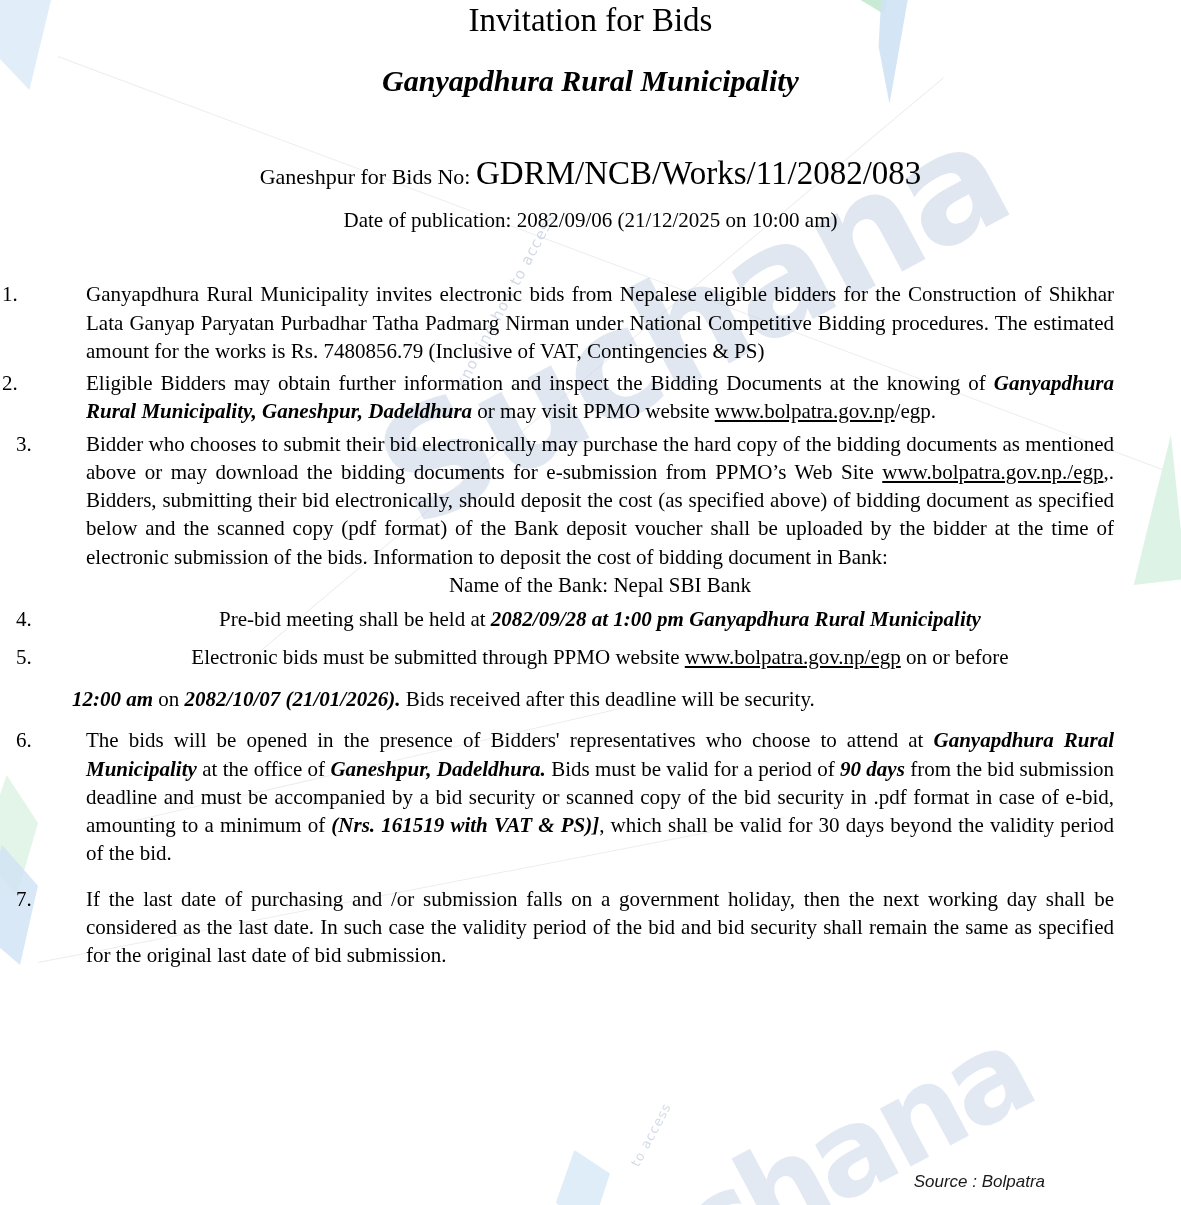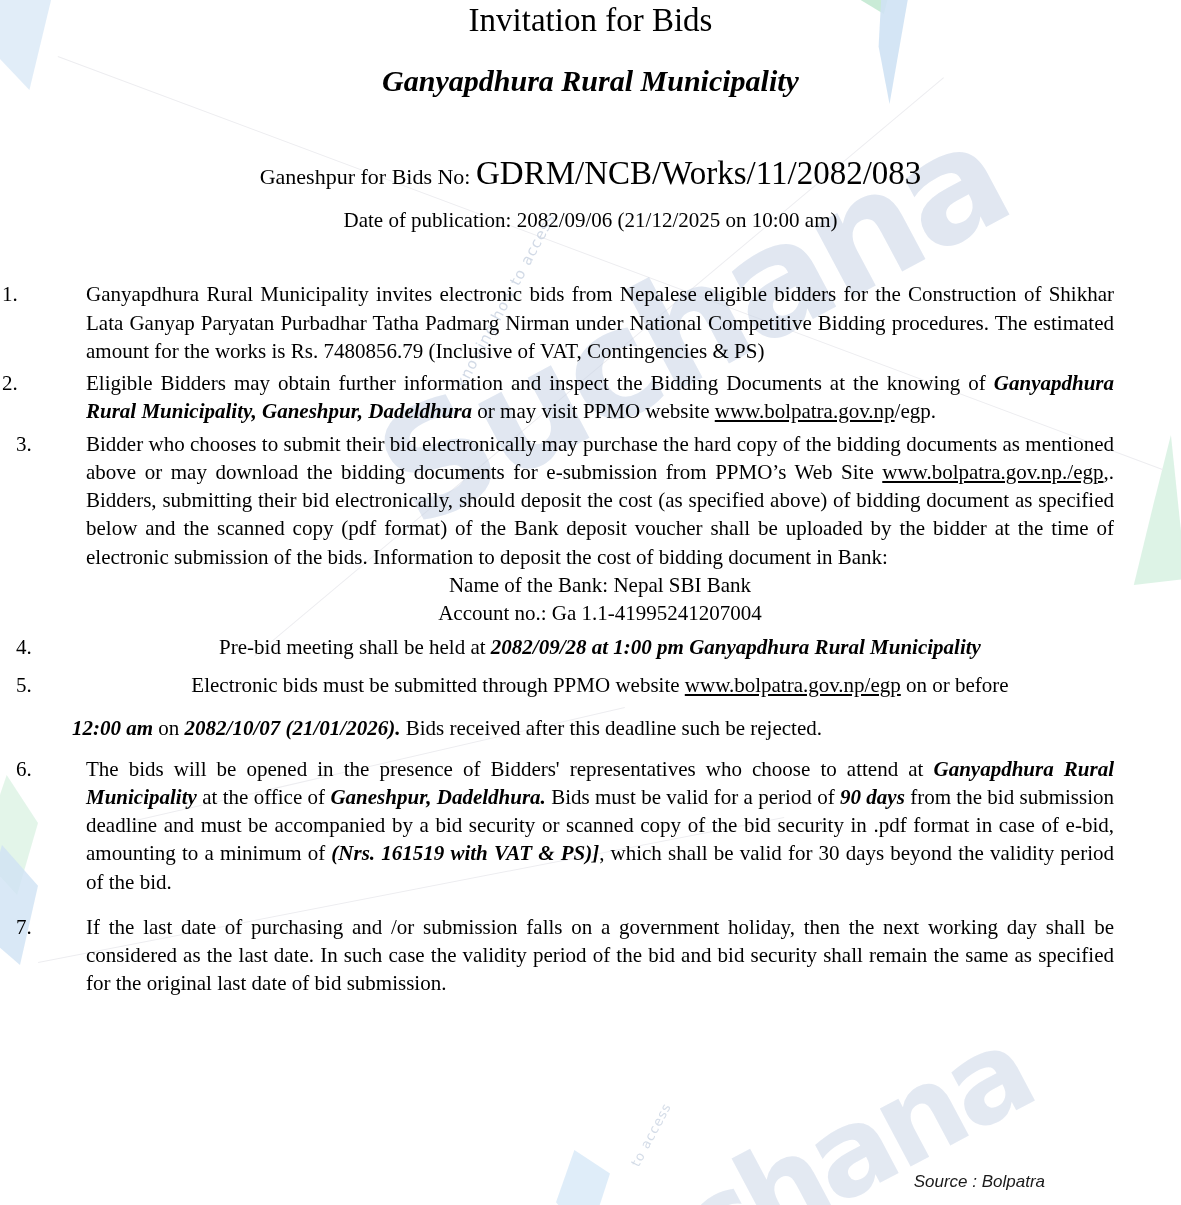--- a/index.html
+++ b/index.html
@@ -289,36 +289,32 @@
 
       <div class="clause">
         <div class="num indent">3.</div>
         <div class="body-txt"><span>Bidder who chooses to submit their bid electronically may purchase the hard copy of the bidding documents as mentioned above or may download the bidding documents for e-submission from PPMO’s Web Site </span><span class="u">www.bolpatra.gov.np./egp</span><span>,. Bidders, submitting their bid electronically, should deposit the cost (as specified above) of bidding document as specified below and the scanned copy (pdf format) of the Bank deposit voucher shall be uploaded by the bidder at the time of electronic submission of the bids. Information to deposit the cost of bidding document in Bank:</span></div>
       </div>
 
       <div class="sub-line">
         <div class="num">.</div>
         <div class="body-txt nojustify">Name of the Bank: Nepal SBI Bank</div>
       </div>
-      <div class="sub-line">
-        <div class="num">.</div>
-        <div class="body-txt nojustify">Account no.: Ga 1.1-41995241207004</div>
-      </div>
 
       <div class="clause" style="margin-top:6px;">
         <div class="num indent">4.</div>
         <div class="body-txt nojustify"><span>Pre-bid meeting shall be held at </span><b class="ital">2082/09/28 at 1:00 pm Ganyapdhura Rural Municipality</b></div>
       </div>
 
       <div class="clause" style="margin-top:10px;">
         <div class="num indent">5.</div>
         <div class="body-txt nojustify"><span>Electronic bids must be submitted through PPMO website </span><span class="link-blue">www.bolpatra.gov.np/egp</span><span> on or before</span></div>
       </div>
 
-      <div class="deadline-line"><b class="ital">12:00 am</b><span> on </span><b class="ital">2082/10/07 (21/01/2026).</b><span> Bids received after this deadline such be rejected.</span></div>
+      <div class="deadline-line"><b class="ital">12:00 am</b><span> on </span><b class="ital">2082/10/07 (21/01/2026).</b><span> Bids received after this deadline will be security.</span></div>
 
       <div class="clause" style="margin-top:14px;">
         <div class="num indent">6.</div>
         <div class="body-txt"><span>The bids will be opened in the presence of Bidders' representatives who choose to attend at </span><b class="ital">Ganyapdhura Rural Municipality</b><span> at the office of </span><b class="ital">Ganeshpur, Dadeldhura.</b><span> Bids must be valid for a period of </span><b class="ital">90 days</b><span> from the bid submission deadline and must be accompanied by a bid security or scanned copy of the bid security in .pdf format in case of e-bid, amounting to a minimum of </span><b class="ital">(Nrs. 161519 with VAT &amp; PS)]</b><span>, which shall be valid for 30 days beyond the validity period of the bid.</span></div>
       </div>
 
       <div class="clause" style="margin-top:17px;">
         <div class="num indent">7.</div>
         <div class="body-txt">If the last date of purchasing and /or submission falls on a government holiday, then the next working day shall be considered as the last date. In such case the validity period of the bid and bid security shall remain the same as specified for the original last date of bid submission.</div>
       </div>

